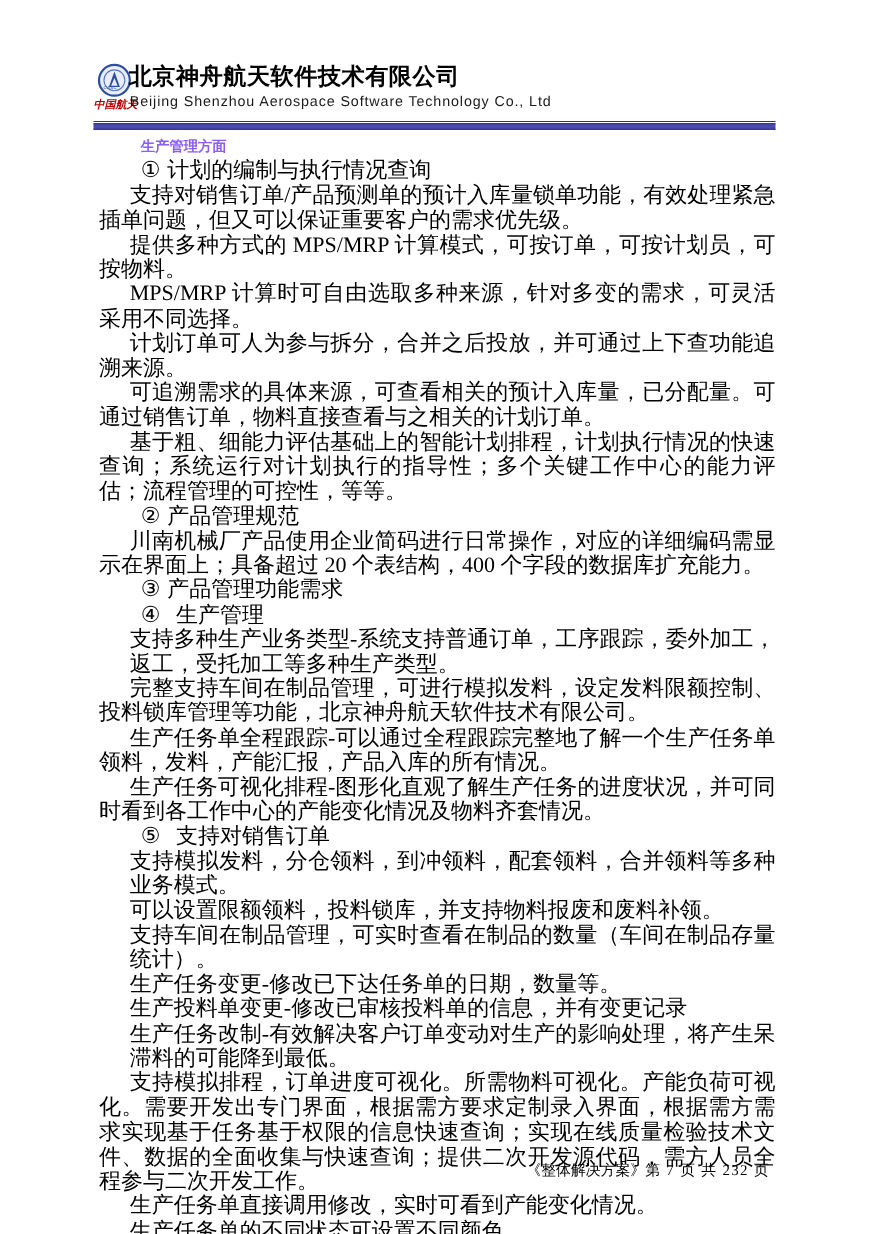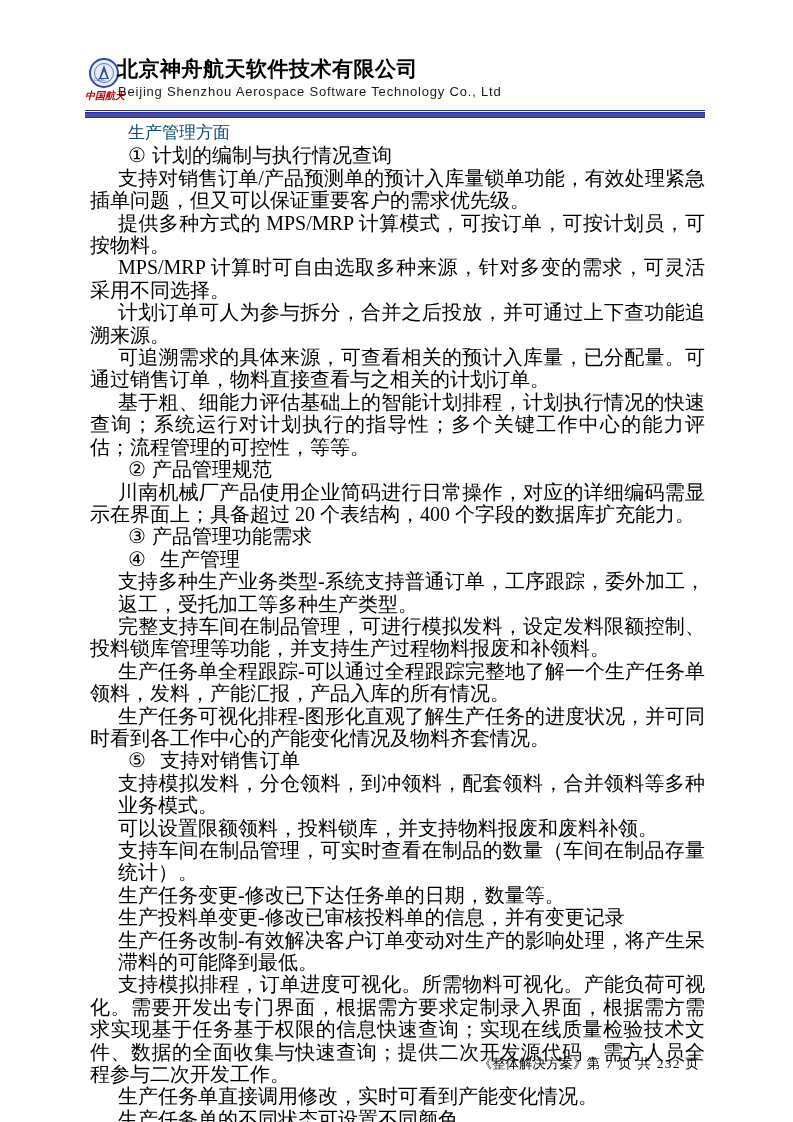--- a/index.html
+++ b/index.html
@@ -149,25 +149,25 @@
 
   
   .content {
     position: absolute;
     left: 90px;
     top: 122px;
     width: 615px;
   }
   .h-sec {
     font-family: "Liberation Sans", sans-serif;
-    font-weight: normal;
-    font-size: 17px;
+    font-weight: bold;
+    font-size: 13px;
     line-height: 22.4px;
     margin: 0 0 0 38px;
-    color: #0c4a6e;
+    color: #8b5cf6;
   }
   .p {
     font-family: "Liberation Serif", serif;
     font-size: 20px;
     line-height: 22.4px;
     margin: 0;
     text-align: justify;
     text-justify: inter-ideograph;
     color: #000;
   }
@@ -241,21 +241,21 @@
     <p class="p indent1">可追溯需求的具体来源，可查看相关的预计入库量，已分配量。可通过销售订单，物料直接查看与之相关的计划订单。</p>
     <p class="p indent1">基于粗、细能力评估基础上的智能计划排程，计划执行情况的快速查询；系统运行对计划执行的指导性；多个关键工作中心的能力评估；流程管理的可控性，等等。</p>
 
     <p class="p item"><span class="num">②</span><span class="gap-s"></span><span>产品管理规范</span></p>
     <p class="p indent1">川南机械厂产品使用企业简码进行日常操作，对应的详细编码需显示在界面上；具备超过 20 个表结构，400 个字段的数据库扩充能力。</p>
 
     <p class="p item"><span class="num">③</span><span class="gap-s"></span><span>产品管理功能需求</span></p>
 
     <p class="p item"><span class="num">④</span><span class="gap-l"></span><span>生产管理</span></p>
     <p class="p flat">支持多种生产业务类型-系统支持普通订单，工序跟踪，委外加工，返工，受托加工等多种生产类型。</p>
-    <p class="p indent1">完整支持车间在制品管理，可进行模拟发料，设定发料限额控制、投料锁库管理等功能，并支持生产过程物料报废和补领料。</p>
+    <p class="p indent1">完整支持车间在制品管理，可进行模拟发料，设定发料限额控制、投料锁库管理等功能，北京神舟航天软件技术有限公司。</p>
     <p class="p indent1">生产任务单全程跟踪-可以通过全程跟踪完整地了解一个生产任务单领料，发料，产能汇报，产品入库的所有情况。</p>
     <p class="p indent1">生产任务可视化排程-图形化直观了解生产任务的进度状况，并可同时看到各工作中心的产能变化情况及物料齐套情况。</p>
 
     <p class="p item"><span class="num">⑤</span><span class="gap-l"></span><span>支持对销售订单</span></p>
     <p class="p flat">支持模拟发料，分仓领料，到冲领料，配套领料，合并领料等多种业务模式。</p>
     <p class="p flat">可以设置限额领料，投料锁库，并支持物料报废和废料补领。</p>
     <p class="p flat">支持车间在制品管理，可实时查看在制品的数量（车间在制品存量统计）。</p>
     <p class="p flat">生产任务变更-修改已下达任务单的日期，数量等。</p>
     <p class="p flat">生产投料单变更-修改已审核投料单的信息，并有变更记录</p>
     <p class="p flat">生产任务改制-有效解决客户订单变动对生产的影响处理，将产生呆滞料的可能降到最低。</p>

